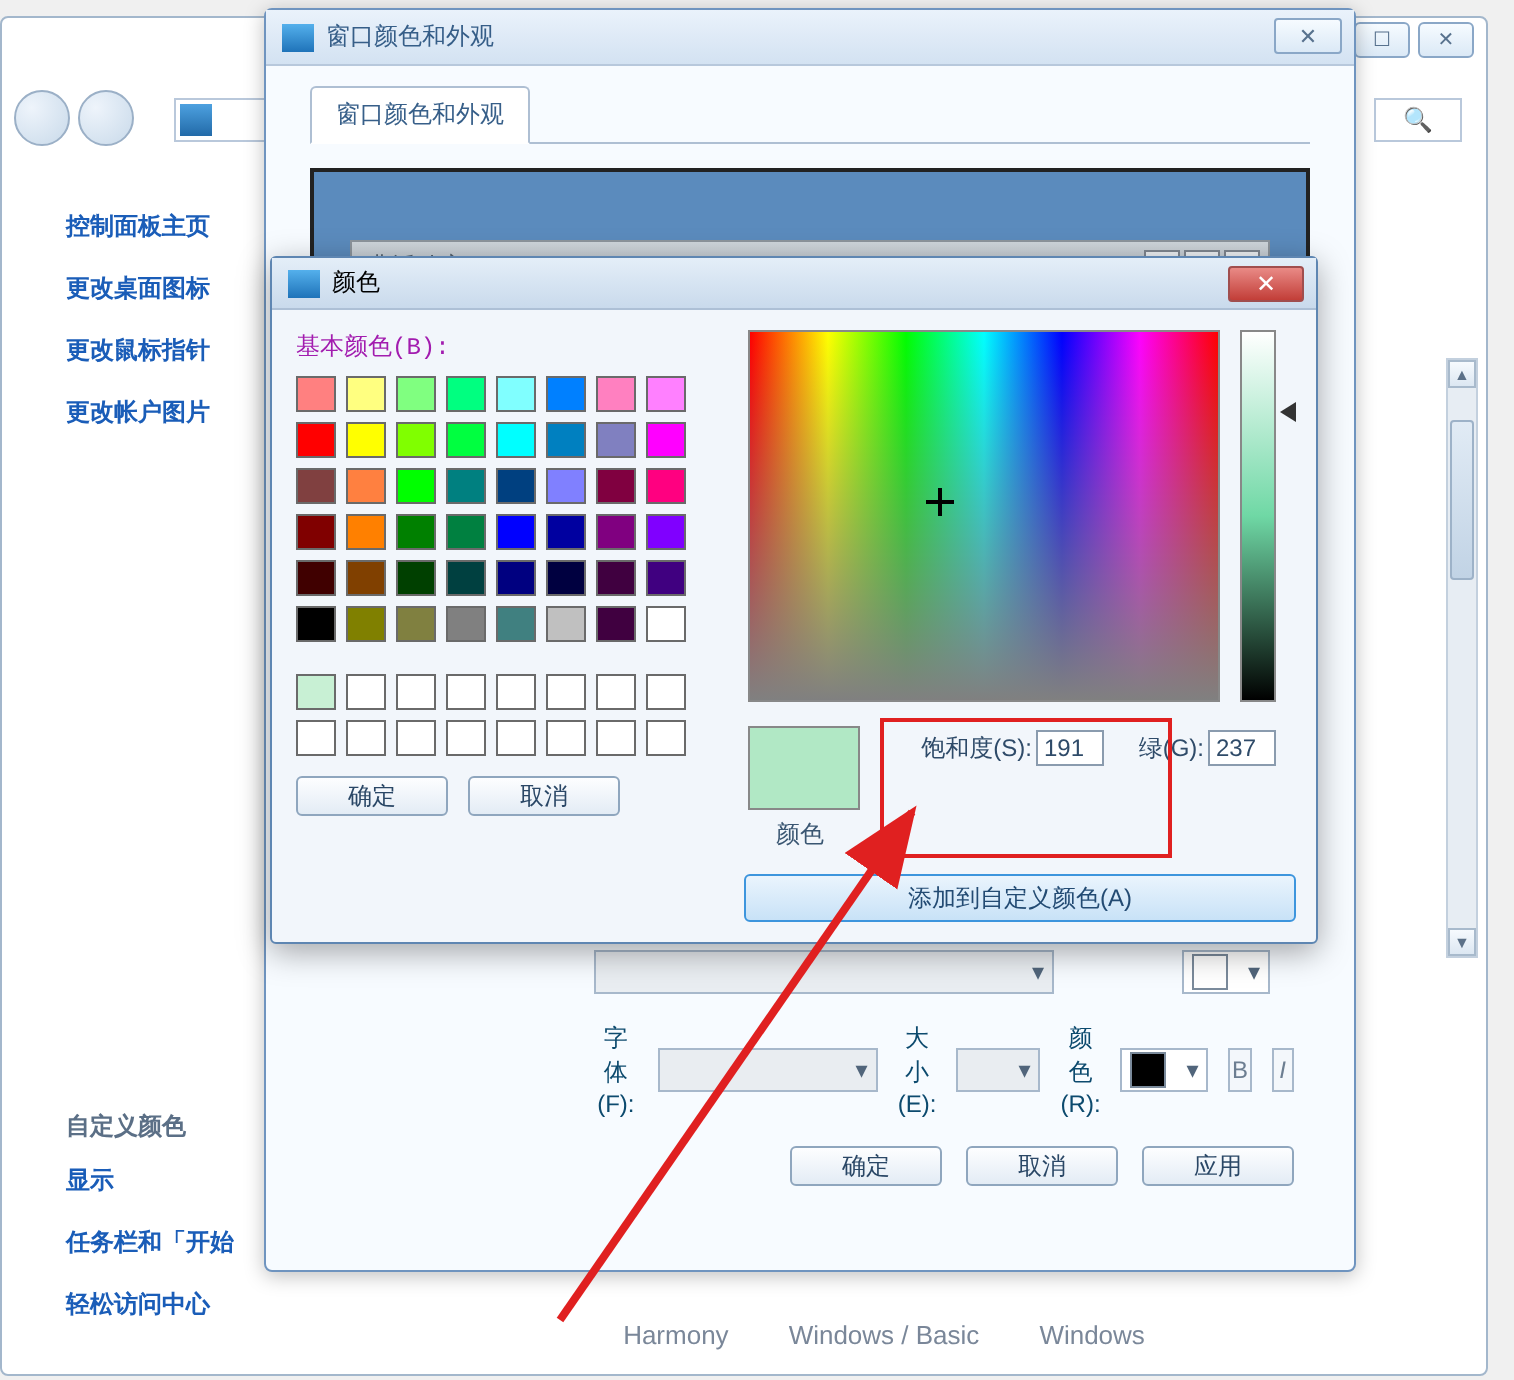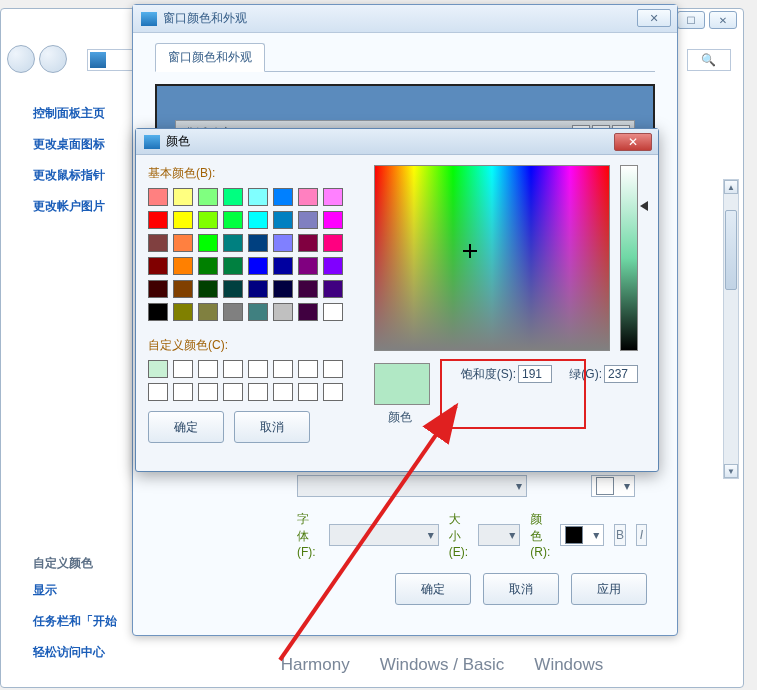--- a/index.html
+++ b/index.html
@@ -69,21 +69,21 @@
       display: block;
       color: #1a5db8;
       margin-bottom: 14px;
       text-decoration: none;
     }
     .sidebar .group2 { margin-top: 340px; }
     .sidebar .heading { color: #5b6f86; margin-bottom: 10px; }
     .bottom-bar {
       position: absolute;
       left: 160px; bottom: 12px; right: 20px;
-      color: #7a8799; font-size: 17px;
+      color: #7a8799; font-size: 13px;
       display: flex; gap: 30px; justify-content: center;
     }
 
     
     .appearance-window {
       position: absolute;
       left: 132px; top: 4px;
       width: 546px; height: 632px;
       background: #f7fbff;
       border: 1px solid #6f94bf;
@@ -150,21 +150,21 @@
       display: flex; align-items: center; justify-content: center;
     }
     .lower-controls {
       position: absolute;
       left: 164px; right: 30px; top: 470px;
     }
     .field-row {
       display: flex; align-items: center; gap: 10px;
       margin-bottom: 14px;
     }
-    .field-label { width: 56px; color: #4d7c0f; }
+    .field-label { width: 56px; color: #0c4a6e; text-align: center; }
     .combo {
       height: 22px; border: 1px solid #a7b8cb;
       background: #fff; min-width: 110px;
       display: flex; align-items: center;
       padding: 0 4px;
       position: relative;
     }
     .combo::after {
       content: "▾"; position: absolute; right: 4px; color: #51657b;
     }
@@ -177,21 +177,21 @@
     .sq-btn {
       width: 26px; height: 22px; border: 1px solid #a7b8cb; background: #f3f7fb;
       display: flex; align-items: center; justify-content: center;
       color: #6c7e91;
     }
     .dialog-buttons {
       display: flex; gap: 12px; justify-content: flex-end;
       margin-top: 12px;
     }
     .btn {
-      min-width: 76px; height: 32px;
+      min-width: 76px; height: 20px;
       border: 1px solid #8fa6be;
       background: linear-gradient(#fdfeff,#e3ecf5);
       border-radius: 3px;
       display: flex; align-items: center; justify-content: center;
       color: #2a4766;
     }
 
     
     .color-dialog {
       position: absolute;
@@ -217,21 +217,21 @@
     .cd-close {
       position: absolute; right: 6px; top: 4px;
       width: 38px; height: 18px;
       border: 1px solid #a04e4e; border-radius: 2px;
       background: linear-gradient(#e98a86,#c23e38);
       color: #fff;
       display: flex; align-items: center; justify-content: center;
     }
     .cd-body { padding: 10px 12px; display: flex; gap: 12px; }
     .left-pane { width: 214px; }
-    .section-label { color: #a16207; margin-bottom: 6px; }
+    .section-label { color: #a21caf; margin-bottom: 6px; font-family: Liberation Mono, monospace; }
     .basic-grid {
       display: grid;
       grid-template-columns: repeat(8, 20px);
       grid-auto-rows: 18px;
       gap: 5px 5px;
       margin-bottom: 16px;
     }
     .sw {
       border: 1px solid #6a6a6a;
     }
@@ -506,21 +506,20 @@
           <div class="sw" style="background: rgb(64, 0, 128);"></div>
           <div class="sw" style="background: rgb(0, 0, 0);"></div>
           <div class="sw" style="background: rgb(128, 128, 0);"></div>
           <div class="sw" style="background: rgb(128, 128, 64);"></div>
           <div class="sw" style="background: rgb(128, 128, 128);"></div>
           <div class="sw" style="background: rgb(64, 128, 128);"></div>
           <div class="sw" style="background: rgb(192, 192, 192);"></div>
           <div class="sw" style="background: rgb(64, 0, 64);"></div>
           <div class="sw" style="background: rgb(255, 255, 255);"></div>
         </div>
-      <div class="section-label">自定义颜色(C):</div>
       <div class="custom-grid" id="custom-grid">
           <div class="sw" style="background: rgb(200, 240, 212);"></div>
           <div class="sw"></div>
           <div class="sw"></div>
           <div class="sw"></div>
           <div class="sw"></div>
           <div class="sw"></div>
           <div class="sw"></div>
           <div class="sw"></div>
           <div class="sw"></div>
@@ -549,20 +548,21 @@
 
       <div class="val-grid">
         <div class="val-row">
           <span class="val-lbl">饱和度(S):</span>
           <div class="val-box">191</div>
           <span class="val-lbl2">绿(G):</span>
           <div class="val-box">237</div>
         </div>
       </div>
       <div class="highlight-box"></div>
+      <div class="add-custom-btn">添加到自定义颜色(A)</div>
     </div>
   </div>
 </div>
 
 <svg class="red-arrow" viewBox="0 0 200 270">
   <defs>
     <marker id="ah" markerWidth="12" markerHeight="12" refX="9" refY="4" orient="auto">
       <path d="M0,0 L10,4 L0,8 Z" fill="#e02020"></path>
     </marker>
   </defs>

